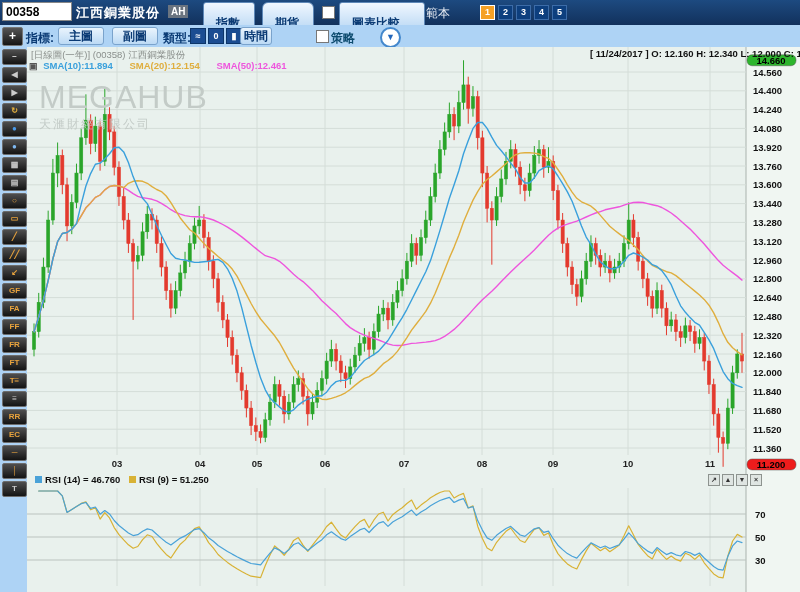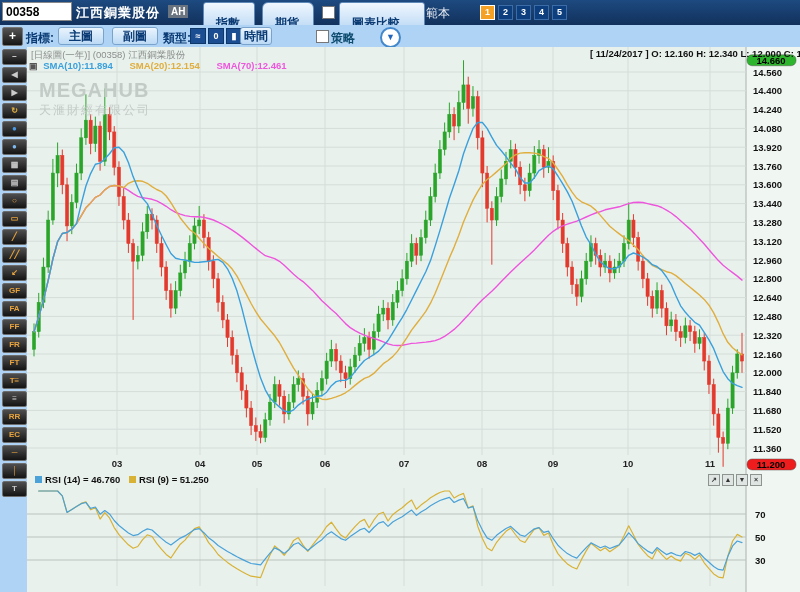--- a/index.html
+++ b/index.html
@@ -48,21 +48,21 @@
             overflow:hidden;}
 
   
   .chart-area{position:absolute;left:27px;top:47px;width:773px;height:426px;overflow:hidden;}
   .legend1{position:absolute;left:0;top:1px;width:773px;height:12px;overflow:hidden;white-space:nowrap;}
   .legend1 .l1-left{position:absolute;left:4px;top:1px;color:#8a8f8c;font-size:9.5px;}
   .legend1 .l1-right{position:absolute;left:563px;top:0;color:#111;font-size:9.5px;font-weight:bold;}
   .legend2{position:absolute;left:2px;top:13px;height:12px;white-space:nowrap;font-size:9.5px;font-weight:bold;}
   .legend2 .box-icon{color:#555;font-size:9px;}
   .watermark{position:absolute;left:12px;top:32px;color:#c3cbc7;pointer-events:none;}
-  .watermark .wm1{font-size:20px;font-weight:bold;letter-spacing:1px;}
+  .watermark .wm1{font-size:32px;font-weight:normal;letter-spacing:1px;}
   .watermark .wm2{font-size:12px;letter-spacing:2px;}
 
   
   .rsi-area{position:absolute;left:27px;top:473px;width:773px;height:119px;overflow:hidden;background:#e9f1ed;}
   .rsi-legend{position:absolute;left:2px;top:1px;width:771px;height:13px;font-size:9.5px;font-weight:bold;color:#111;white-space:nowrap;}
   .sq{display:inline-block;width:7px;height:7px;margin:0 3px 0 6px;}
   .rsi-controls{position:absolute;right:38px;top:0;display:flex;gap:2px;}
   .mini-btn{width:10px;height:10px;background:#dfe5e2;border:1px solid #8d938f;color:#333;
             font-size:7px;text-align:center;line-height:9px;}
   svg{display:block;}
@@ -521,21 +521,21 @@
         <text x="744" y="420.8" text-anchor="middle" font-size="9.5" font-weight="bold" font-family="Liberation Sans, sans-serif" fill="#000">11.200</text>
       </svg>
     <div class="legend1">
       <span class="l1-left">[日線圖(一年)]  (00358)  江西銅業股份</span>
       <span class="l1-right">[ 11/24/2017 ]   O: 12.160   H: 12.340   L: 12.000   C: 12.100</span>
     </div>
     <div class="legend2">
       <span class="box-icon">▣</span>
       <span id="sma10-lg" style="margin-left: 3px; color: rgb(58, 160, 220);">SMA(10):11.894</span>
       <span id="sma20-lg" style="margin-left: 14px; color: rgb(223, 174, 62);">SMA(20):12.154</span>
-      <span id="sma50-lg" style="margin-left: 14px; color: rgb(238, 85, 221);">SMA(70):12.461</span>
+      <span id="sma50-lg" style="margin-left: 14px; color: rgb(238, 85, 221);">SMA(50):12.461</span>
     </div>
     <div class="watermark">
       <div class="wm1">MEGAHUB</div>
       <div class="wm2">天滙財經有限公司</div>
     </div>
   </div>
 
   <div class="rsi-area">
     <svg id="rsi-svg" width="773" height="119">
         <rect x="0" y="0" width="773" height="119" fill="#e9f1ed"></rect>

